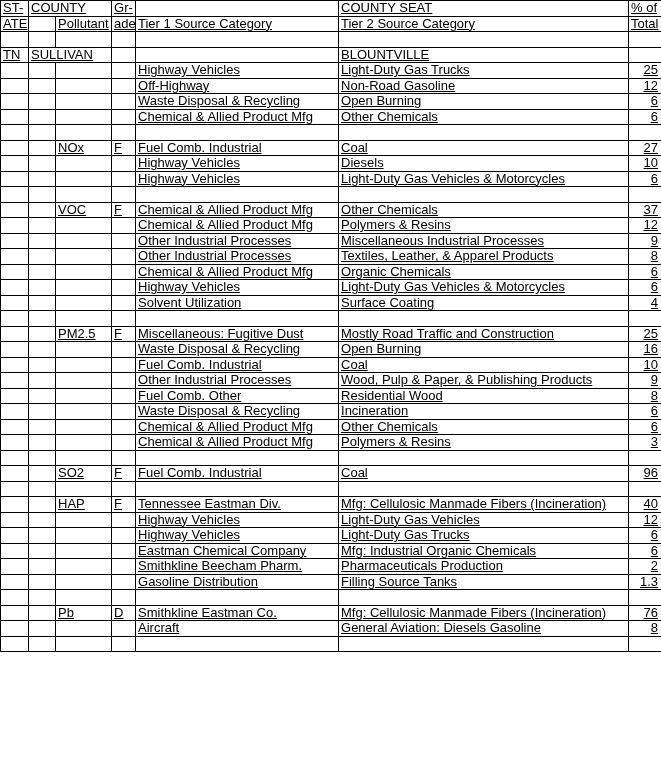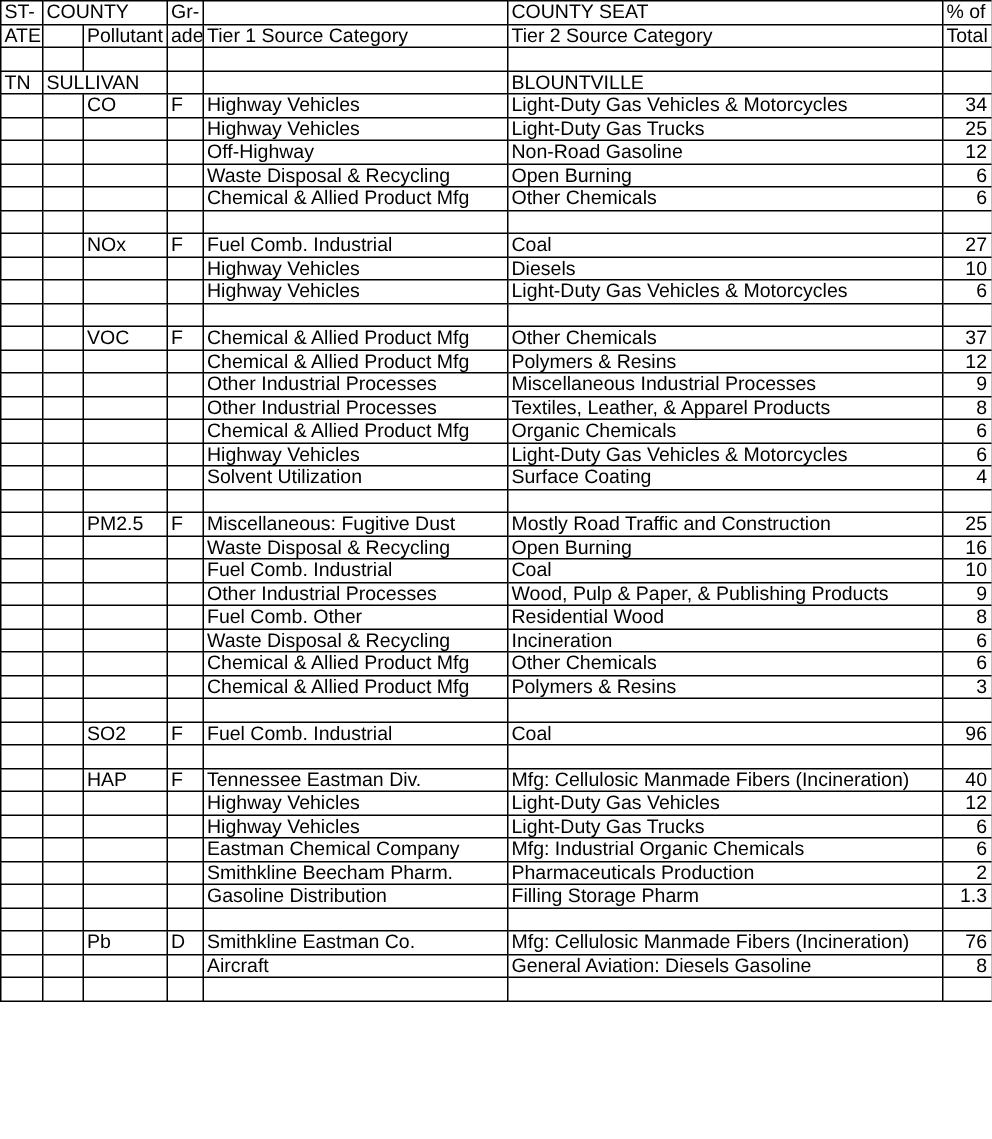--- a/index.html
+++ b/index.html
@@ -6,20 +6,21 @@
   html, body { background: #ffffff; }
   body {
     width: 661px;
     font-family: "Liberation Sans", sans-serif;
     color: #000000;
   }
   table.grid {
     border-collapse: collapse;
     table-layout: fixed;
     width: 661px;
+    text-decoration: underline;
   }
   table.grid td {
     border: 1px solid #000000;
     height: 15.5px;
     font-size: 13px;
     line-height: 14px;
     padding: 0 1px 0 2px;
     white-space: nowrap;
     overflow: hidden;
     vertical-align: middle;
@@ -76,29 +77,20 @@
       <td></td>
       <td></td>
       <td>BLOUNTVILLE</td>
       <td></td>
     </tr>
   </thead>
   <tbody id="table-body">
       <tr>
         <td></td>
         <td></td>
-        <td>CO</td>
-        <td>F</td>
-        <td>Highway Vehicles</td>
-        <td>Light-Duty Gas Vehicles &amp; Motorcycles</td>
-        <td class="num">34</td>
-      </tr>
-      <tr>
-        <td></td>
-        <td></td>
         <td></td>
         <td></td>
         <td>Highway Vehicles</td>
         <td>Light-Duty Gas Trucks</td>
         <td class="num">25</td>
       </tr>
       <tr>
         <td></td>
         <td></td>
         <td></td>
@@ -385,21 +377,21 @@
         <td>Smithkline Beecham Pharm.</td>
         <td>Pharmaceuticals Production</td>
         <td class="num">2</td>
       </tr>
       <tr>
         <td></td>
         <td></td>
         <td></td>
         <td></td>
         <td>Gasoline Distribution</td>
-        <td>Filling Storage Pharm</td>
+        <td>Filling Source Tanks</td>
         <td class="num">1.3</td>
       </tr>
       <tr>
         <td></td>
         <td></td>
         <td></td>
         <td></td>
         <td></td>
         <td></td>
         <td class="num"></td>

